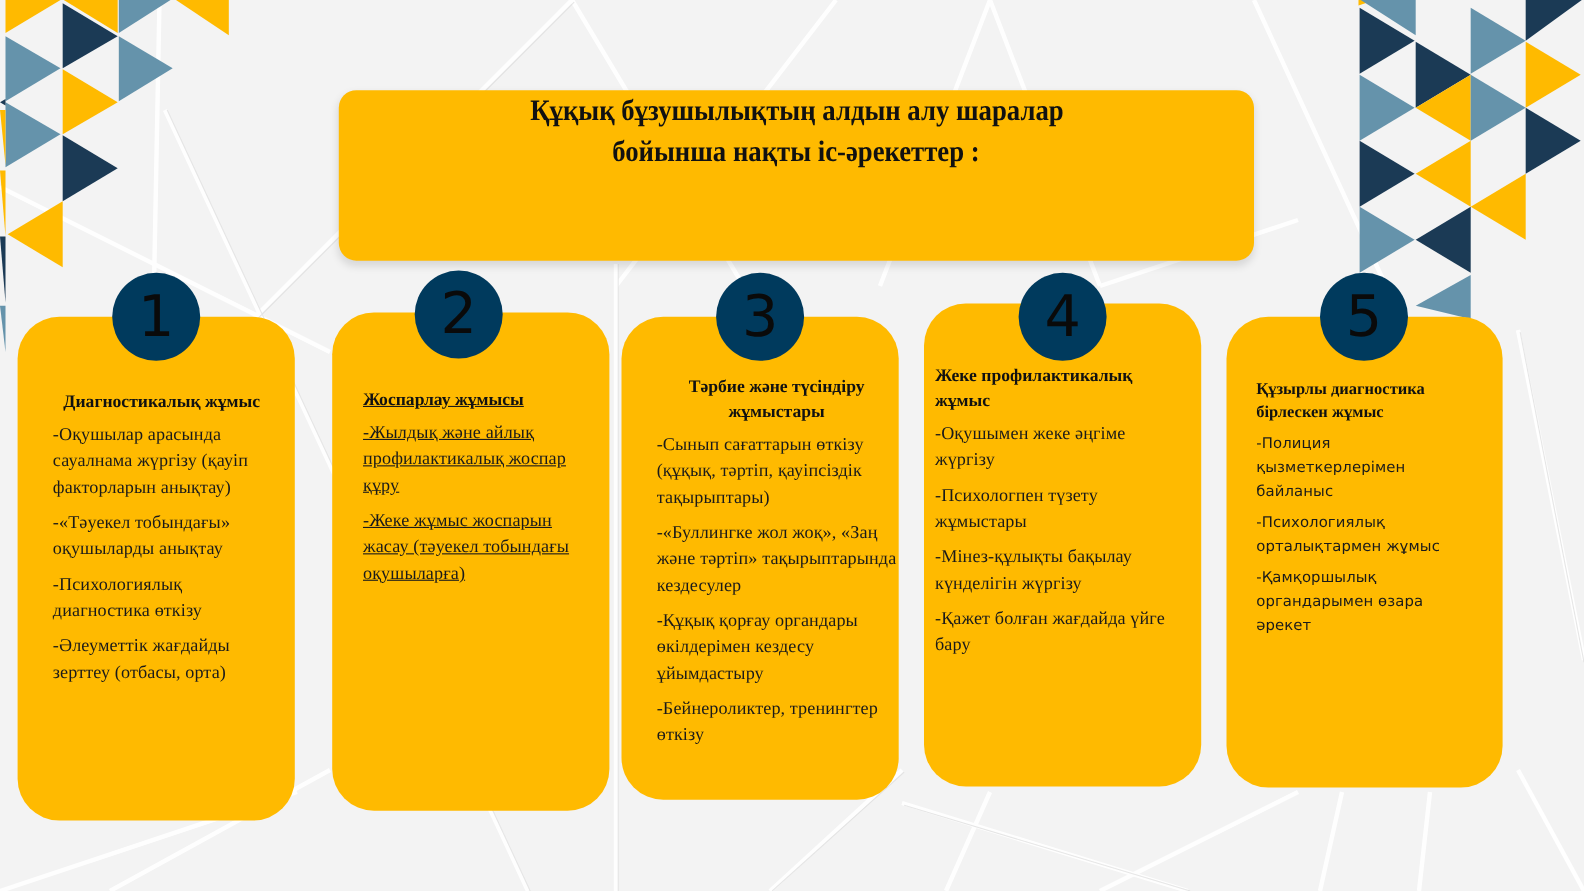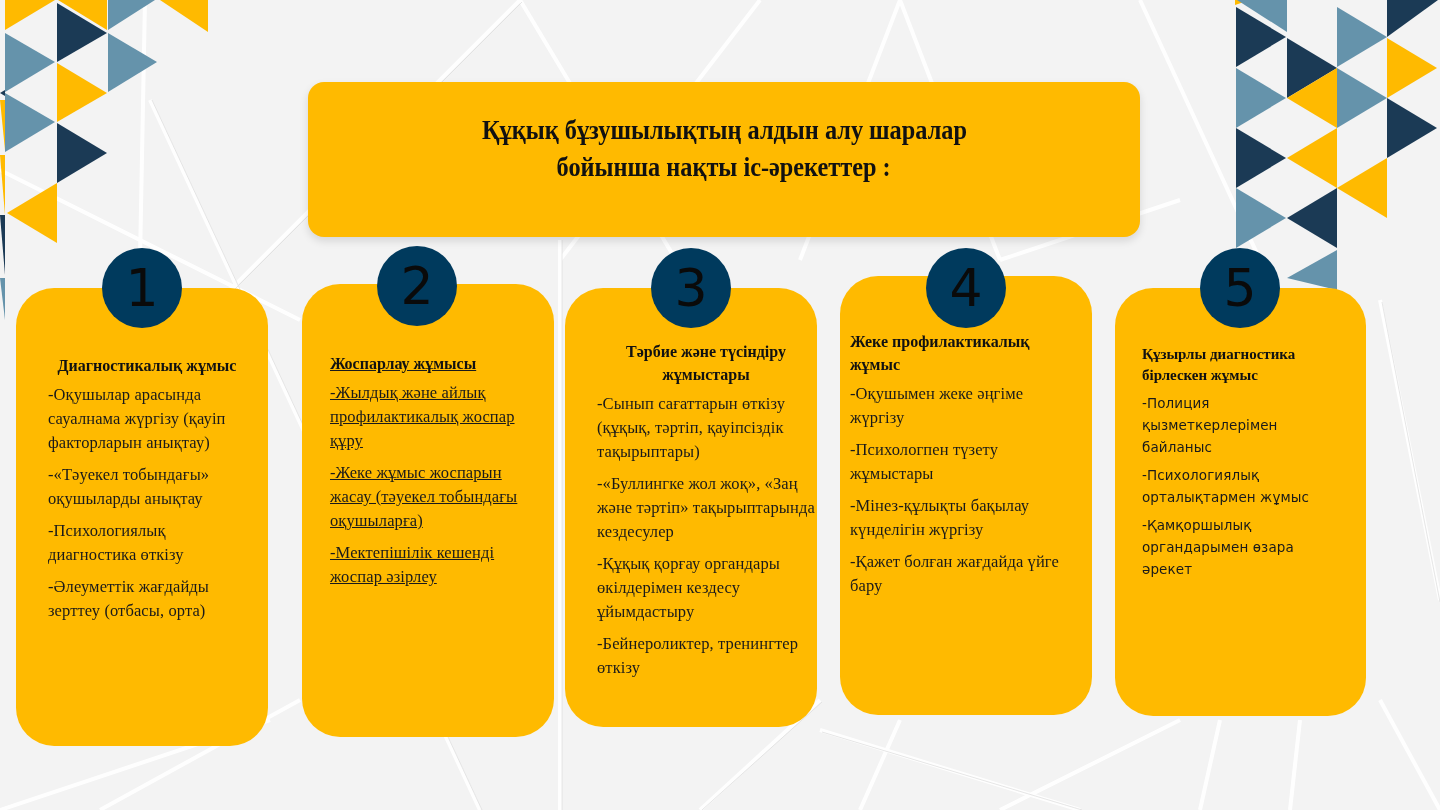--- a/index.html
+++ b/index.html
@@ -9,21 +9,21 @@
     background: #f4f4f4;
     font-family: "Liberation Serif", serif;
     color: #1a1a1a;
   }
   .bg-lines { position: absolute; inset: 0; z-index: 0; }
   .deco { position: absolute; z-index: 1; }
   .title-box {
     position: absolute; left: 308px; top: 82px; width: 832px; height: 155px;
     background: #ffba00; border-radius: 16px; z-index: 2;
     box-shadow: 0 4px 8px rgba(0,0,0,0.12);
-    display: flex; flex-direction: column; align-items: center; justify-content: center;
+    display: flex; flex-direction: column; align-items: center; 
     padding-bottom: 22px;
   }
   .title-line {
     font-family: "Liberation Serif", serif; font-weight: bold; font-size: 27px;
     line-height: 37px; color: #111; text-align: center; transform: scaleX(0.9);
   }
   .card {
     position: absolute; background: #ffba00; border-radius: 38px; z-index: 2;
     padding: 56px 22px 20px 32px;
   }
@@ -138,21 +138,20 @@
   <div class="item">-Оқушылар арасында сауалнама жүргізу (қауіп факторларын анықтау)</div>
   <div class="item">-«Тәуекел тобындағы» оқушыларды анықтау</div>
   <div class="item">-Психологиялық диагностика өткізу</div>
   <div class="item">-Әлеуметтік жағдайды зерттеу (отбасы, орта)</div>
 </div>
 
 <div class="card" style="left:302px;top:284px;width:252px;height:453px;padding-top:68px;padding-left:28px;padding-right:30px;text-decoration:underline;">
   <div class="heading">Жоспарлау жұмысы</div>
   <div class="item">-Жылдық және айлық профилактикалық жоспар құру</div>
   <div class="item">-Жеке жұмыс жоспарын жасау (тәуекел тобындағы оқушыларға)</div>
-  <div class="item">-Мектепішілік кешенді жоспар әзірлеу</div>
 </div>
 
 <div class="card" style="left:565px;top:288px;width:252px;height:439px;padding-top:52px;padding-right:2px;">
   <div class="heading center">Тәрбие және түсіндіру жұмыстары</div>
   <div class="item">-Сынып сағаттарын өткізу (құқық, тәртіп, қауіпсіздік тақырыптары)</div>
   <div class="item">-«Буллингке жол жоқ», «Заң және тәртіп» тақырыптарында кездесулер</div>
   <div class="item">-Құқық қорғау органдары өкілдерімен кездесу ұйымдастыру</div>
   <div class="item">-Бейнероликтер, тренингтер өткізу</div>
 </div>
 

